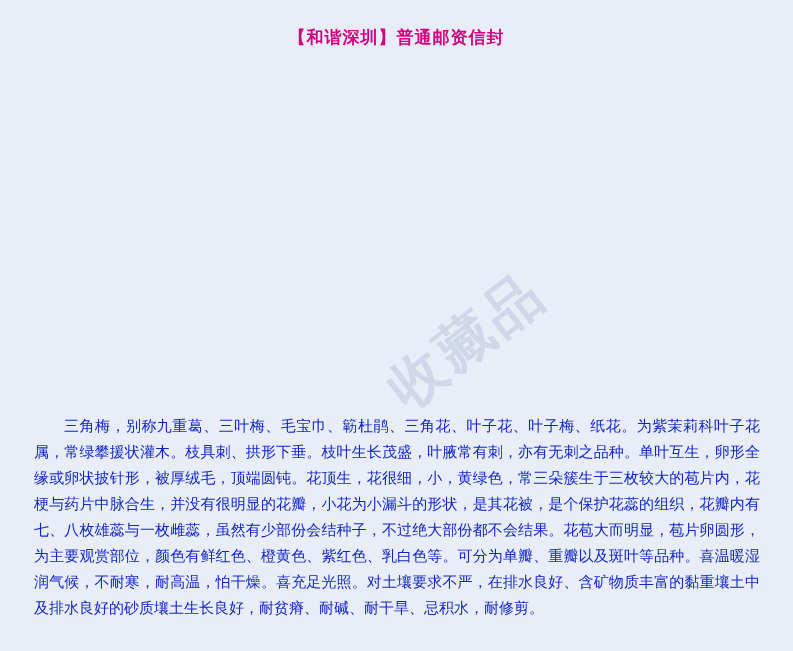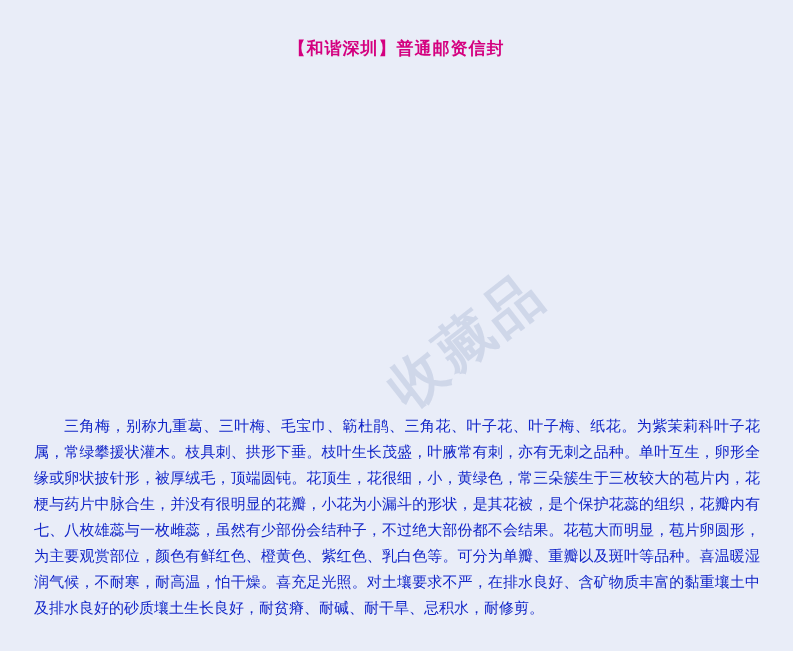--- a/index.html
+++ b/index.html
@@ -19,21 +19,21 @@
     height: 651px;
     background: #e9edf8;
   }
   .title {
     text-align: center;
     color: #d4007f;
     font-family: "DejaVu Sans", sans-serif;
     font-size: 17px;
     font-weight: bold;
     letter-spacing: 1px;
-    padding-top: 37px;
+    padding-top: 26px;
     margin: 0;
   }
   .envelope-wrap {
     position: absolute;
     left: 136px;
     top: 68px;
     width: 520px;
     height: 274px;
     background: #1b1f6b;
     padding: 5px;

